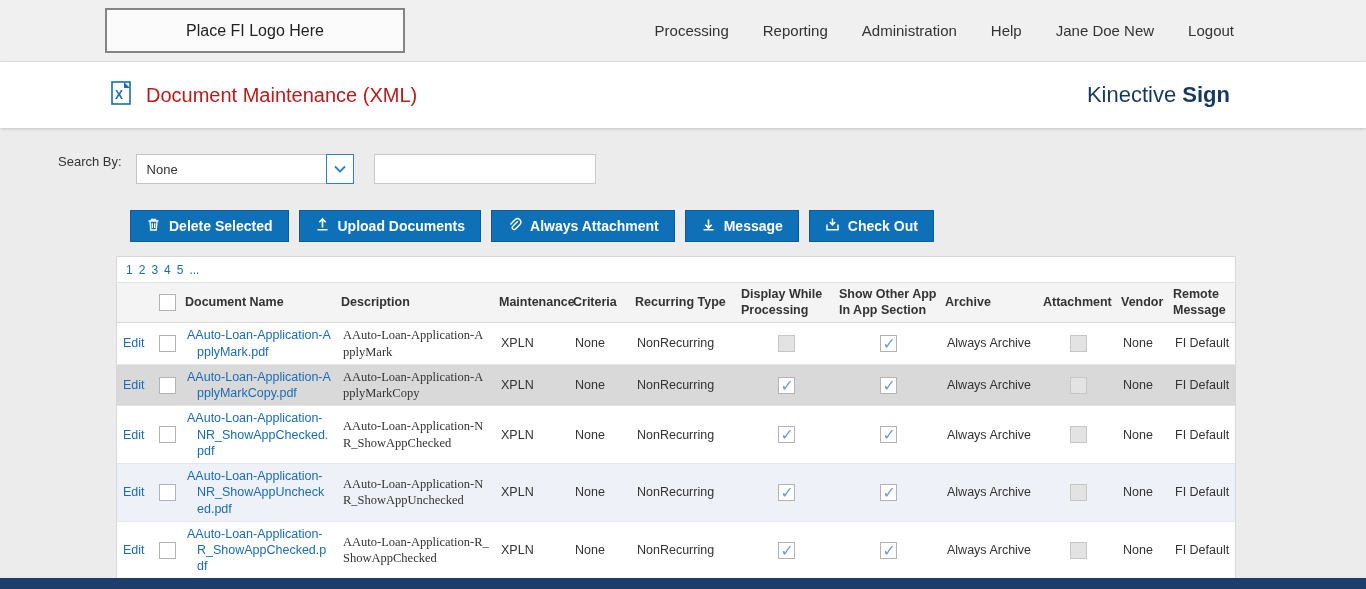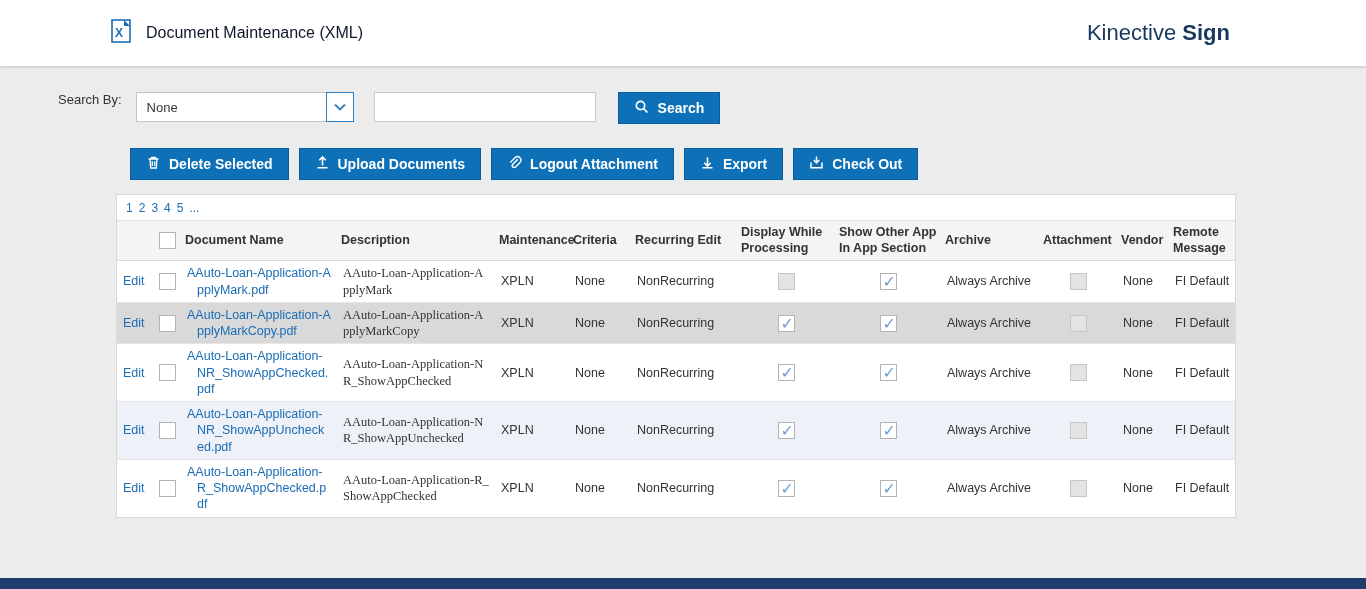--- a/index.html
+++ b/index.html
@@ -10,21 +10,21 @@
 
   
   .topbar { height:62px; background:#f0f0f0; display:flex; align-items:center; flex:0 0 auto; border-bottom:1px solid #e4e4e4; }
   .logo-box { margin-left:105px; width:300px; height:45px; background:#fbfbfb; border:2px solid #858585; display:flex; align-items:center; justify-content:center; font-size:16px; color:#222; }
   .topnav { margin-left:auto; display:flex; align-items:center; gap:34px; padding-right:132px; font-size:15px; color:#333; }
   .topnav span { cursor:pointer; white-space:nowrap; }
 
   
   .header-band { height:66px; background:#fff; display:flex; align-items:center; padding:0 136px 0 108px; flex:0 0 auto; box-shadow:0 1px 3px rgba(0,0,0,.18); position:relative; z-index:2; }
   .title-wrap { display:flex; align-items:center; gap:12px; }
-  .page-title { font-size:16px; font-weight:400; color:#0f172a; }
+  .page-title { font-size:20px; font-weight:400; color:#b91c1c; }
   .brand { margin-left:auto; font-size:22px; color:#17395e; }
   .brand b { font-weight:700; }
 
   
   .content { flex:1 1 auto; background:#ececec; padding-top:26px; overflow:hidden; }
 
   .search-row { margin-left:58px; display:flex; height:32px; }
   .search-label { font-size:13px; color:#333; margin-right:14px; }
   .select { width:218px; height:30px; background:#fff; border:1px solid #c4c4c4; display:flex; align-items:center; padding-left:10px; font-size:13px; position:relative; cursor:pointer; }
   .select-btn { position:absolute; right:-1px; top:-1px; width:28px; height:30px; background:#fff; border:1px solid #2f7fc1; display:flex; align-items:center; justify-content:center; color:#2f7fc1; font-size:12px; }
@@ -56,20 +56,33 @@
   .cb.gray { background:#e3e3e3; border-color:#c6c6c6; }
   .cb.checked::after { content:"\2713"; position:absolute; left:2px; top:-2px; font-size:16px; color:#6d9dd1; }
 
   .footer-bar { height:11px; background:#1d3e6d; flex:0 0 auto; }
 </style>
 </head>
 <body>
 
 <div class="page">
 
+  <div class="topbar">
+    <div class="logo-box">
+      <span>Place FI Logo Here</span>
+    </div>
+    <nav class="topnav">
+      <span>Processing</span>
+      <span>Reporting</span>
+      <span>Administration</span>
+      <span>Help</span>
+      <span>Jane Doe New</span>
+      <span>Logout</span>
+    </nav>
+  </div>
 
   <div class="header-band">
     <div class="title-wrap">
       <span>
         <svg width="26" height="26" viewBox="0 0 26 26">
           <rect x="4" y="2" width="18" height="22" fill="#ffffff" stroke="#1a6cb5" stroke-width="1.6"></rect>
           <path d="M16 2 L22 8 L16 8 Z" fill="#1a6cb5"></path>
           <text x="7" y="19" font-size="12" font-weight="bold" fill="#1a6cb5" font-family="Liberation Sans, sans-serif">X</text>
         </svg>
       </span>
@@ -87,29 +100,20 @@
       <span class="search-label">Search By:</span>
       <div class="select">
         <span>None</span>
         <span class="select-btn">
           <svg width="12" height="8" viewBox="0 0 12 8">
               <path d="M1 1.5 L6 6.5 L11 1.5" fill="none" stroke="#2f7fc1" stroke-width="1.8"></path>
             </svg>
         </span>
       </div>
       <input class="search-input" type="text" value="" style="">
-      <button class="btn search-btn">
-        <span>
-          <svg width="16" height="16" viewBox="0 0 16 16">
-              <circle cx="6.5" cy="6.5" r="4.2" fill="none" stroke="#fff" stroke-width="1.7"></circle>
-              <path d="M9.8 9.8 L13.5 13.5" stroke="#fff" stroke-width="1.7"></path>
-            </svg>
-        </span>
-        <span>Search</span>
-      </button>
     </div>
 
     <div class="toolbar">
       <button class="btn">
         <span>
           <svg width="15" height="15" viewBox="0 0 15 15">
               <path d="M2.5 4 H12.5 M5.5 4 V2.5 H9.5 V4 M4 4 L4.7 13 H10.3 L11 4 M6.3 6.2 V11 M8.7 6.2 V11" fill="none" stroke="#fff" stroke-width="1.3"></path>
             </svg>
         </span>
         <span>Delete Selected</span>
@@ -121,29 +125,29 @@
             </svg>
         </span>
         <span>Upload Documents</span>
       </button>
       <button class="btn">
         <span>
           <svg width="15" height="15" viewBox="0 0 15 15">
               <path d="M10.8 4.2 L5.8 9.2 a1.9 1.9 0 0 0 2.7 2.7 L13 7.4 a3.4 3.4 0 0 0-4.8-4.8 L3.4 7.4" fill="none" stroke="#fff" stroke-width="1.4"></path>
             </svg>
         </span>
-        <span>Logout Attachment</span>
+        <span>Always Attachment</span>
       </button>
       <button class="btn">
         <span>
           <svg width="15" height="15" viewBox="0 0 15 15">
               <path d="M7.5 2.5 V10.5 M4.3 7.7 L7.5 11 L10.7 7.7 M2.5 12.7 H12.5" fill="none" stroke="#fff" stroke-width="1.6"></path>
             </svg>
         </span>
-        <span>Export</span>
+        <span>Message</span>
       </button>
       <button class="btn">
         <span>
           <svg width="15" height="15" viewBox="0 0 15 15">
               <path d="M7.5 1.5 V7.5 M4.8 5 L7.5 7.8 L10.2 5 M2 7.5 V12.8 H13 V7.5" fill="none" stroke="#fff" stroke-width="1.5"></path>
             </svg>
         </span>
         <span>Check Out</span>
       </button>
     </div>
@@ -174,21 +178,21 @@
             <col style="width:68px">
         </colgroup>
         <thead>
           <tr>
             <th></th>
             <th class="center"><span class="cb"></span></th>
             <th class="nowrap">Document Name</th>
             <th class="nowrap">Description</th>
             <th class="nowrap">Maintenance</th>
             <th class="nowrap">Criteria</th>
-            <th class="nowrap">Recurring Edit</th>
+            <th class="nowrap">Recurring Type</th>
             <th>Display While Processing</th>
             <th>Show Other App In App Section</th>
             <th class="nowrap">Archive</th>
             <th class="nowrap">Attachment</th>
             <th class="nowrap">Vendor</th>
             <th>Remote Message</th>
           </tr>
         </thead>
         <tbody>
             <tr>

